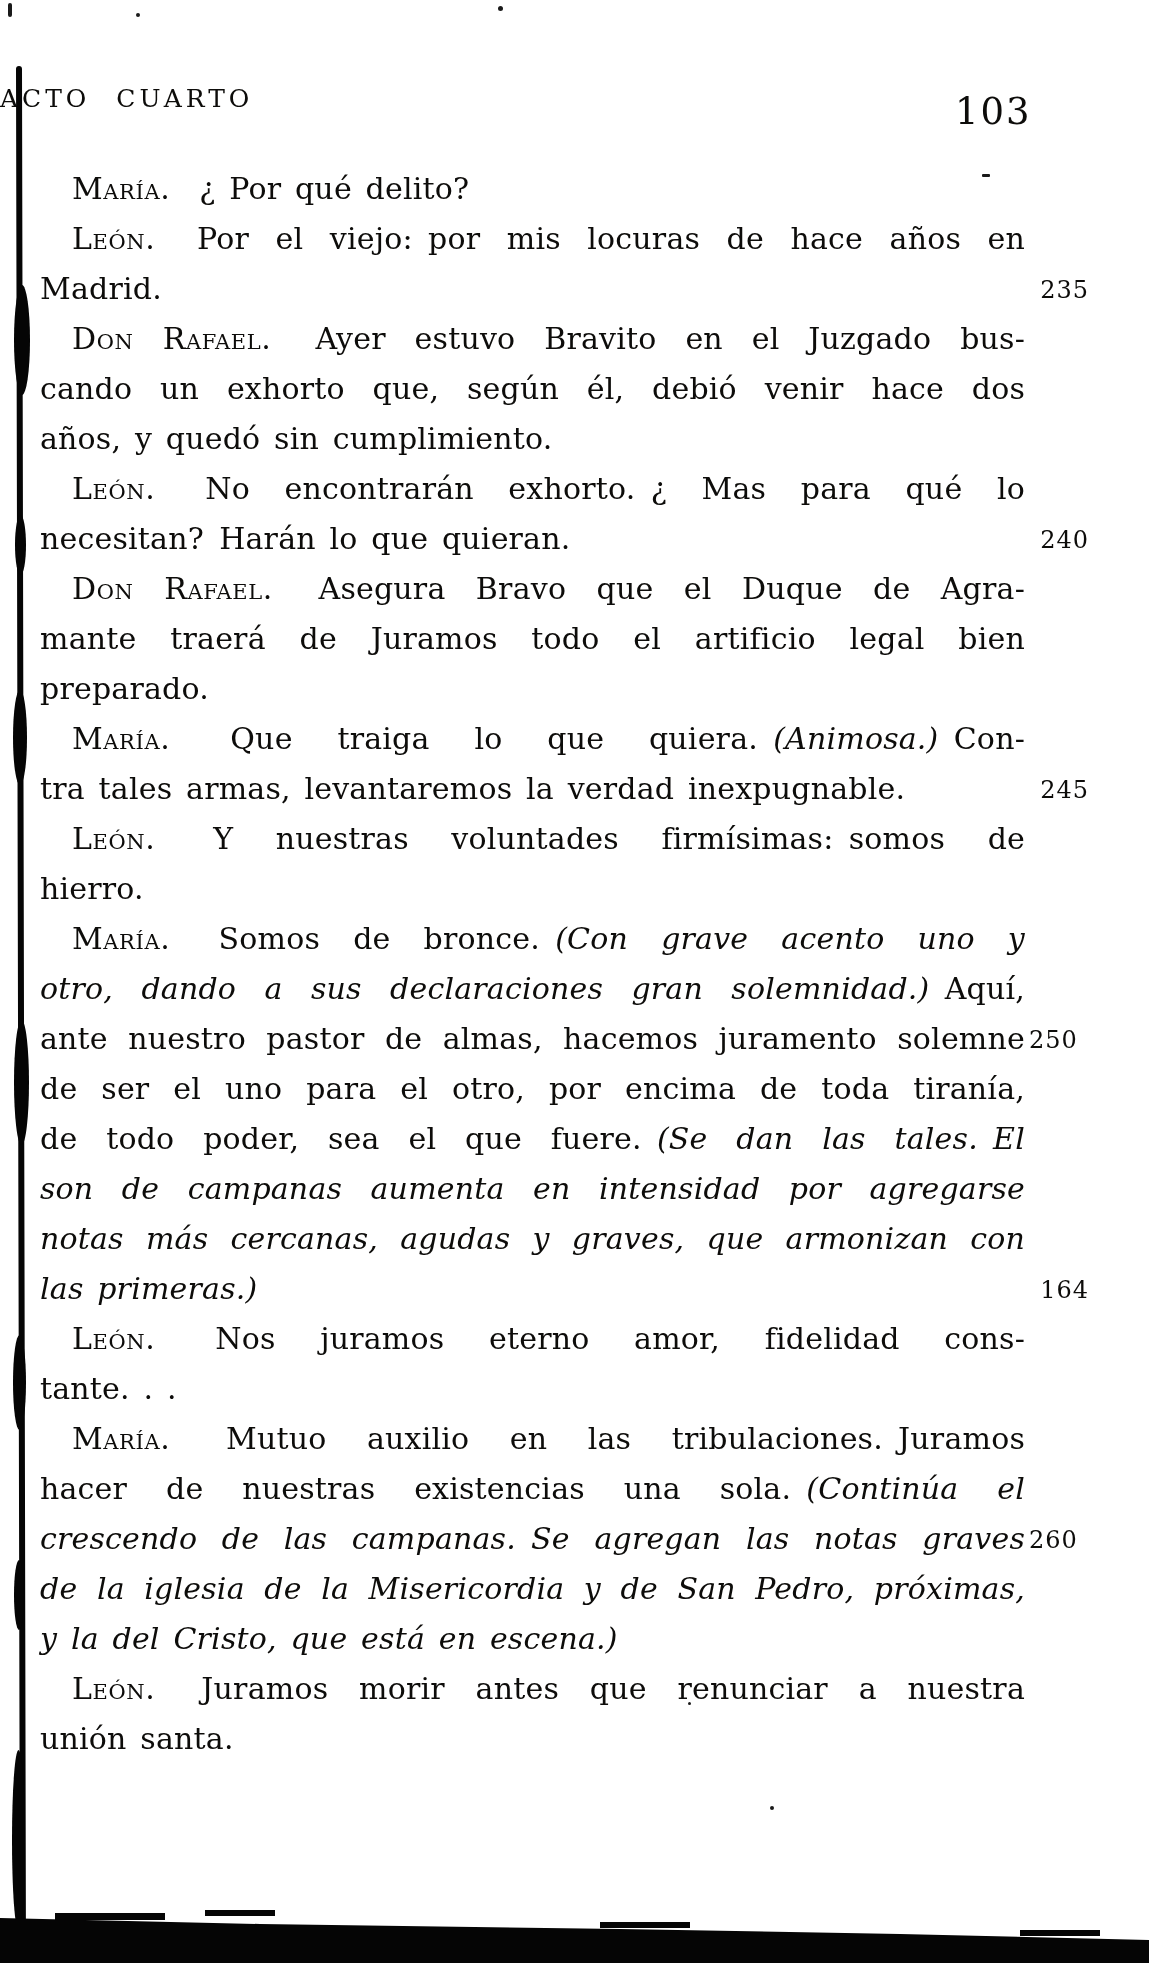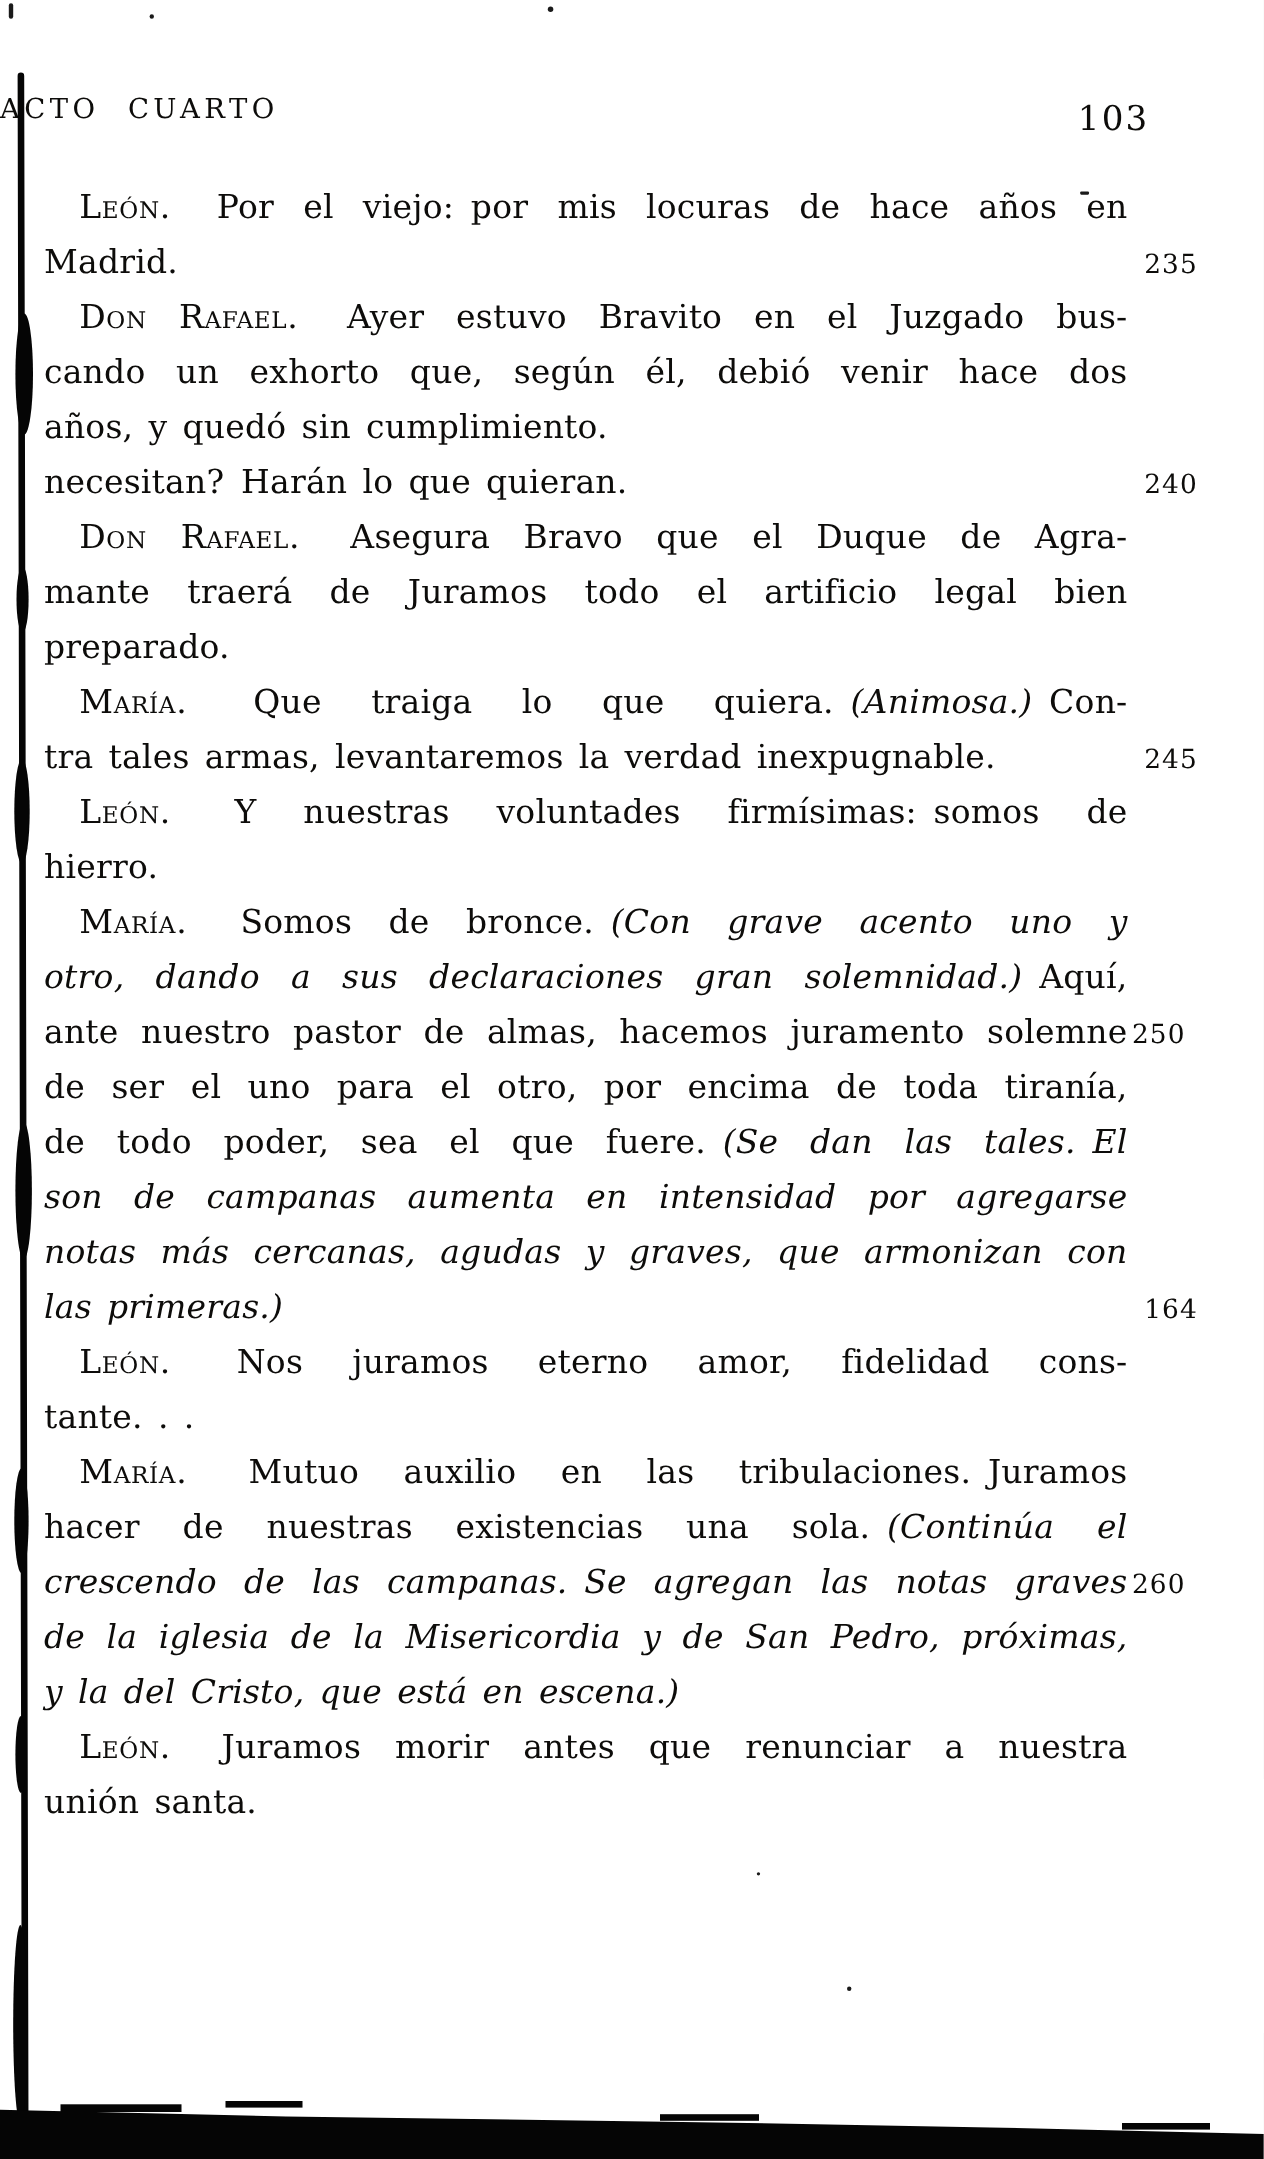--- a/index.html
+++ b/index.html
@@ -15,21 +15,21 @@
   }
   
   .running-header{
     position:absolute;top:84px;left:0;width:970px;
     text-align:left;
     font-size:25px;letter-spacing:4px;word-spacing:14px;
     font-weight:normal;
   }
   .page-number{
     position:absolute;top:90px;left:955px;width:90px;
-    text-align:right;font-size:31px;letter-spacing:2px;
+    text-align:left;font-size:37px;letter-spacing:2px;
   }
   
   .play-text{
     position:absolute;top:164px;left:40px;width:985px;
   }
   .line{
     position:relative;
     height:50px;line-height:50px;
     font-size:30px;
     word-spacing:4px;letter-spacing:0.2px;
@@ -60,25 +60,27 @@
 </style>
 </head>
 <body>
 
 <div class="page">
 
   <div class="running-header">ACTO CUARTO</div>
   <div class="page-number">103</div>
 
   <div class="play-text">
+      <div class="line ind"><span class="s">María.</span><span class="p">  ¿ Por qué delito?</span></div>
       <div class="line just ind"><span class="s">León.</span><span class="p">  Por el viejo: por mis locuras de hace años en</span></div>
       <div class="line"><span class="p">Madrid.</span><span class="num">235</span></div>
       <div class="line just ind"><span class="s">Don Rafael.</span><span class="p">  Ayer estuvo Bravito en el Juzgado bus-</span></div>
       <div class="line just"><span class="p">cando un exhorto que, según él, debió venir hace dos</span></div>
       <div class="line"><span class="p">años, y quedó sin cumplimiento.</span></div>
+      <div class="line just ind"><span class="s">León.</span><span class="p">  No encontrarán exhorto. ¿ Mas para qué lo</span></div>
       <div class="line"><span class="p">necesitan? Harán lo que quieran.</span><span class="num">240</span></div>
       <div class="line just ind"><span class="s">Don Rafael.</span><span class="p">  Asegura Bravo que el Duque de Agra-</span></div>
       <div class="line just"><span class="p">mante traerá de Juramos todo el artificio legal bien</span></div>
       <div class="line"><span class="p">preparado.</span></div>
       <div class="line just ind"><span class="s">María.</span><span class="p">  Que traiga lo que quiera. </span><span class="i">(Animosa.)</span><span class="p"> Con-</span></div>
       <div class="line"><span class="p">tra tales armas, levantaremos la verdad inexpugnable.</span><span class="num">245</span></div>
       <div class="line just ind"><span class="s">León.</span><span class="p">  Y nuestras voluntades firmísimas: somos de</span></div>
       <div class="line"><span class="p">hierro.</span></div>
       <div class="line just ind"><span class="s">María.</span><span class="p">  Somos de bronce. </span><span class="i">(Con grave acento uno y</span></div>
       <div class="line just"><span class="i">otro, dando a sus declaraciones gran solemnidad.)</span><span class="p"> Aquí,</span></div>

